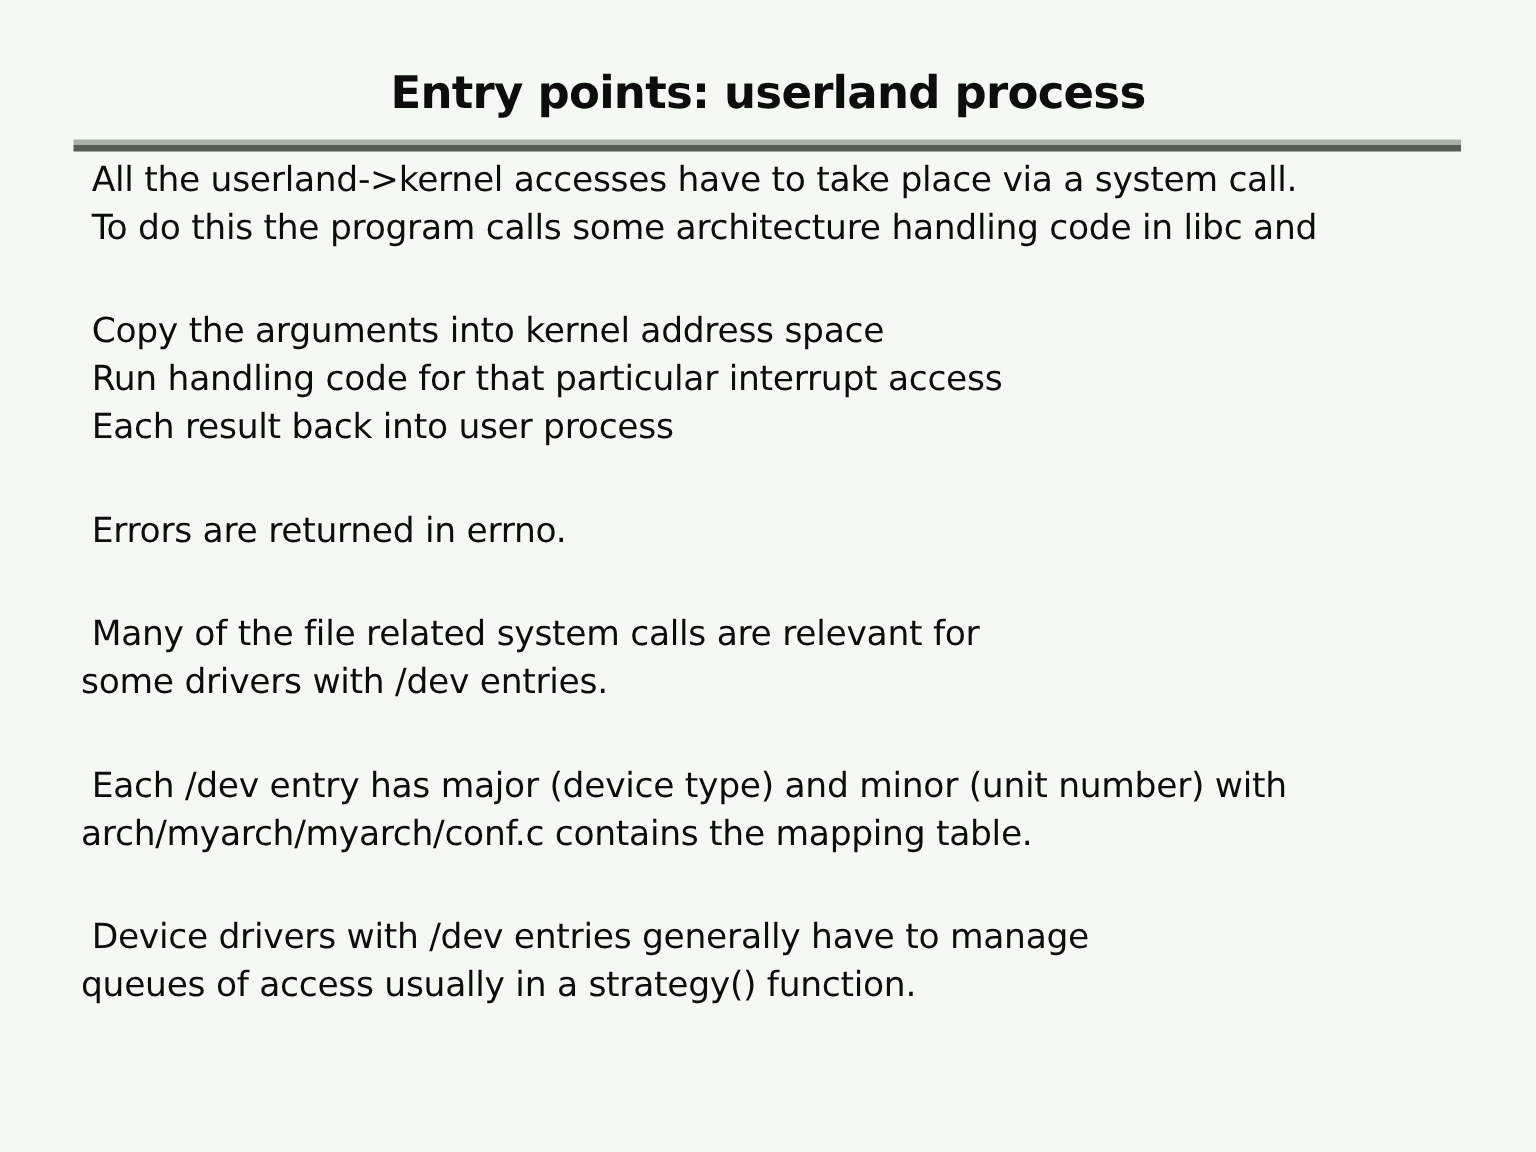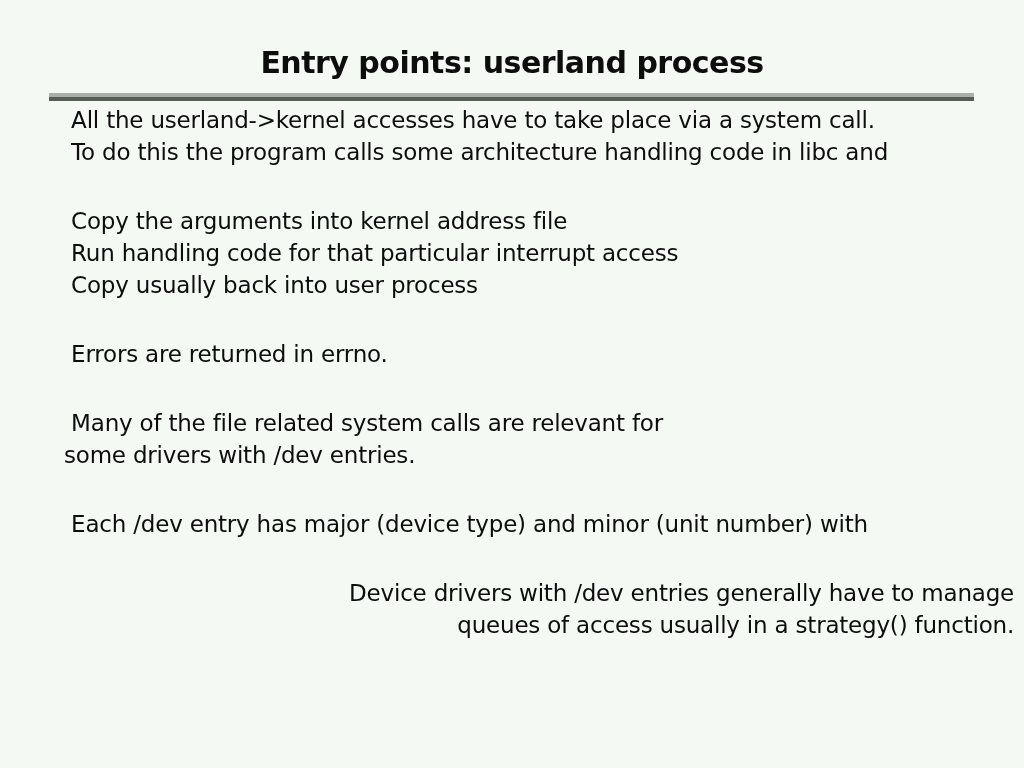--- a/index.html
+++ b/index.html
@@ -40,55 +40,55 @@
   .slide-body {
     position: absolute;
     top: 104px;
     left: 50px;
     right: 10px;
     font-size: 23px;
     line-height: 32px;
     letter-spacing: -0.2px;
   }
   .paragraph {
-    margin: 0 0 37px 14px;
+    margin: 0 0 37px 4px;
   }
   .paragraph:last-child {
     margin-bottom: 0;
-    text-align: right;
   }
   .line {
     white-space: pre;
     min-height: 32px;
   }
 </style>
 </head>
 <body style="--bg: #f4f9f4; --fg: #0d0d0d; --rule-light: #a8b0a8; --rule-dark: #555d55;">
 
 <div class="slide-title">Entry points: userland process</div>
 
 <div class="title-rule"></div>
 
 <div class="slide-body">
     <div class="paragraph">
       <div class="line"> All the userland-&gt;kernel accesses have to take place via a system call.</div>
       <div class="line"> To do this the program calls some architecture handling code in libc and</div>
     </div>
     <div class="paragraph">
-      <div class="line"> Copy the arguments into kernel address file</div>
+      <div class="line"> Copy the arguments into kernel address space</div>
       <div class="line"> Run handling code for that particular interrupt access</div>
-      <div class="line"> Copy usually back into user process</div>
+      <div class="line"> Each result back into user process</div>
     </div>
     <div class="paragraph">
       <div class="line"> Errors are returned in errno.</div>
     </div>
     <div class="paragraph">
       <div class="line"> Many of the file related system calls are relevant for</div>
       <div class="line">some drivers with /dev entries.</div>
     </div>
     <div class="paragraph">
       <div class="line"> Each /dev entry has major (device type) and minor (unit number) with</div>
+      <div class="line">arch/myarch/myarch/conf.c contains the mapping table.</div>
     </div>
     <div class="paragraph">
       <div class="line"> Device drivers with /dev entries generally have to manage</div>
       <div class="line">queues of access usually in a strategy() function.</div>
     </div>
   </div>
 
 </body></html>

